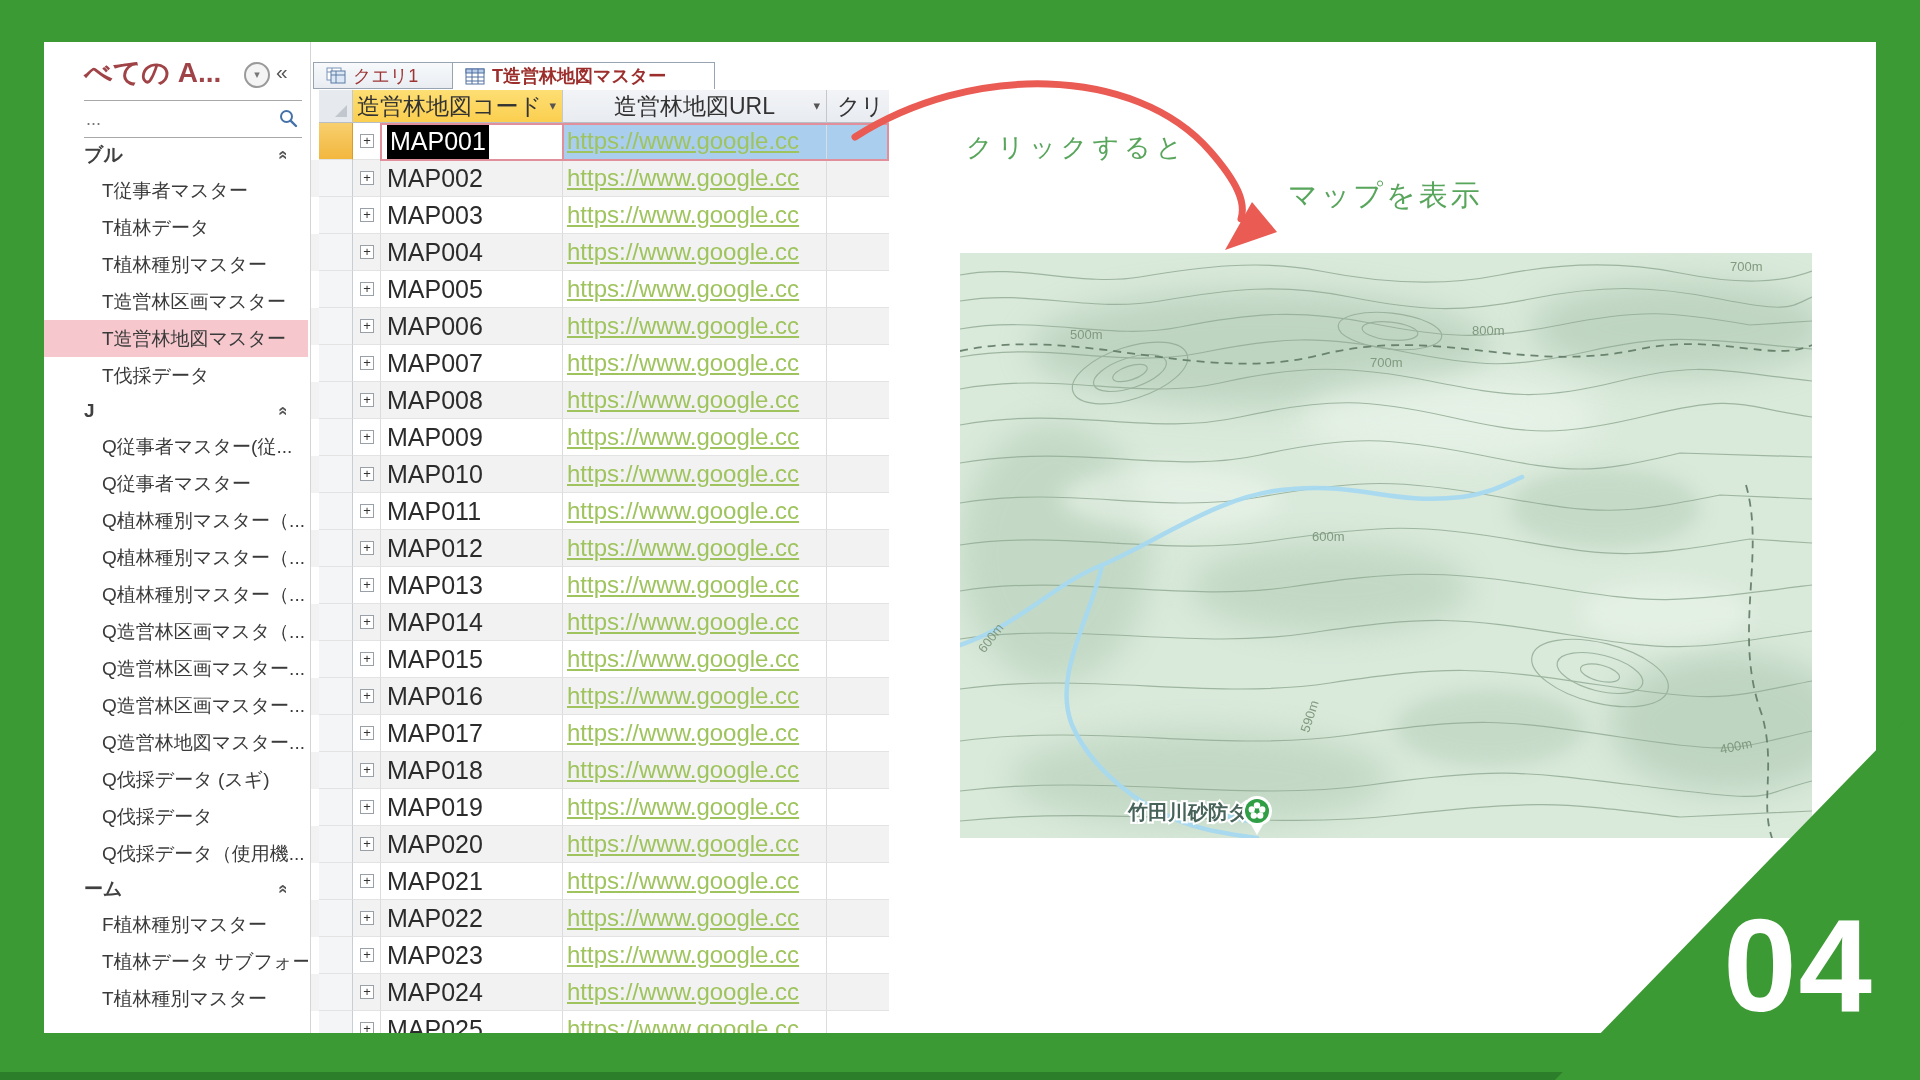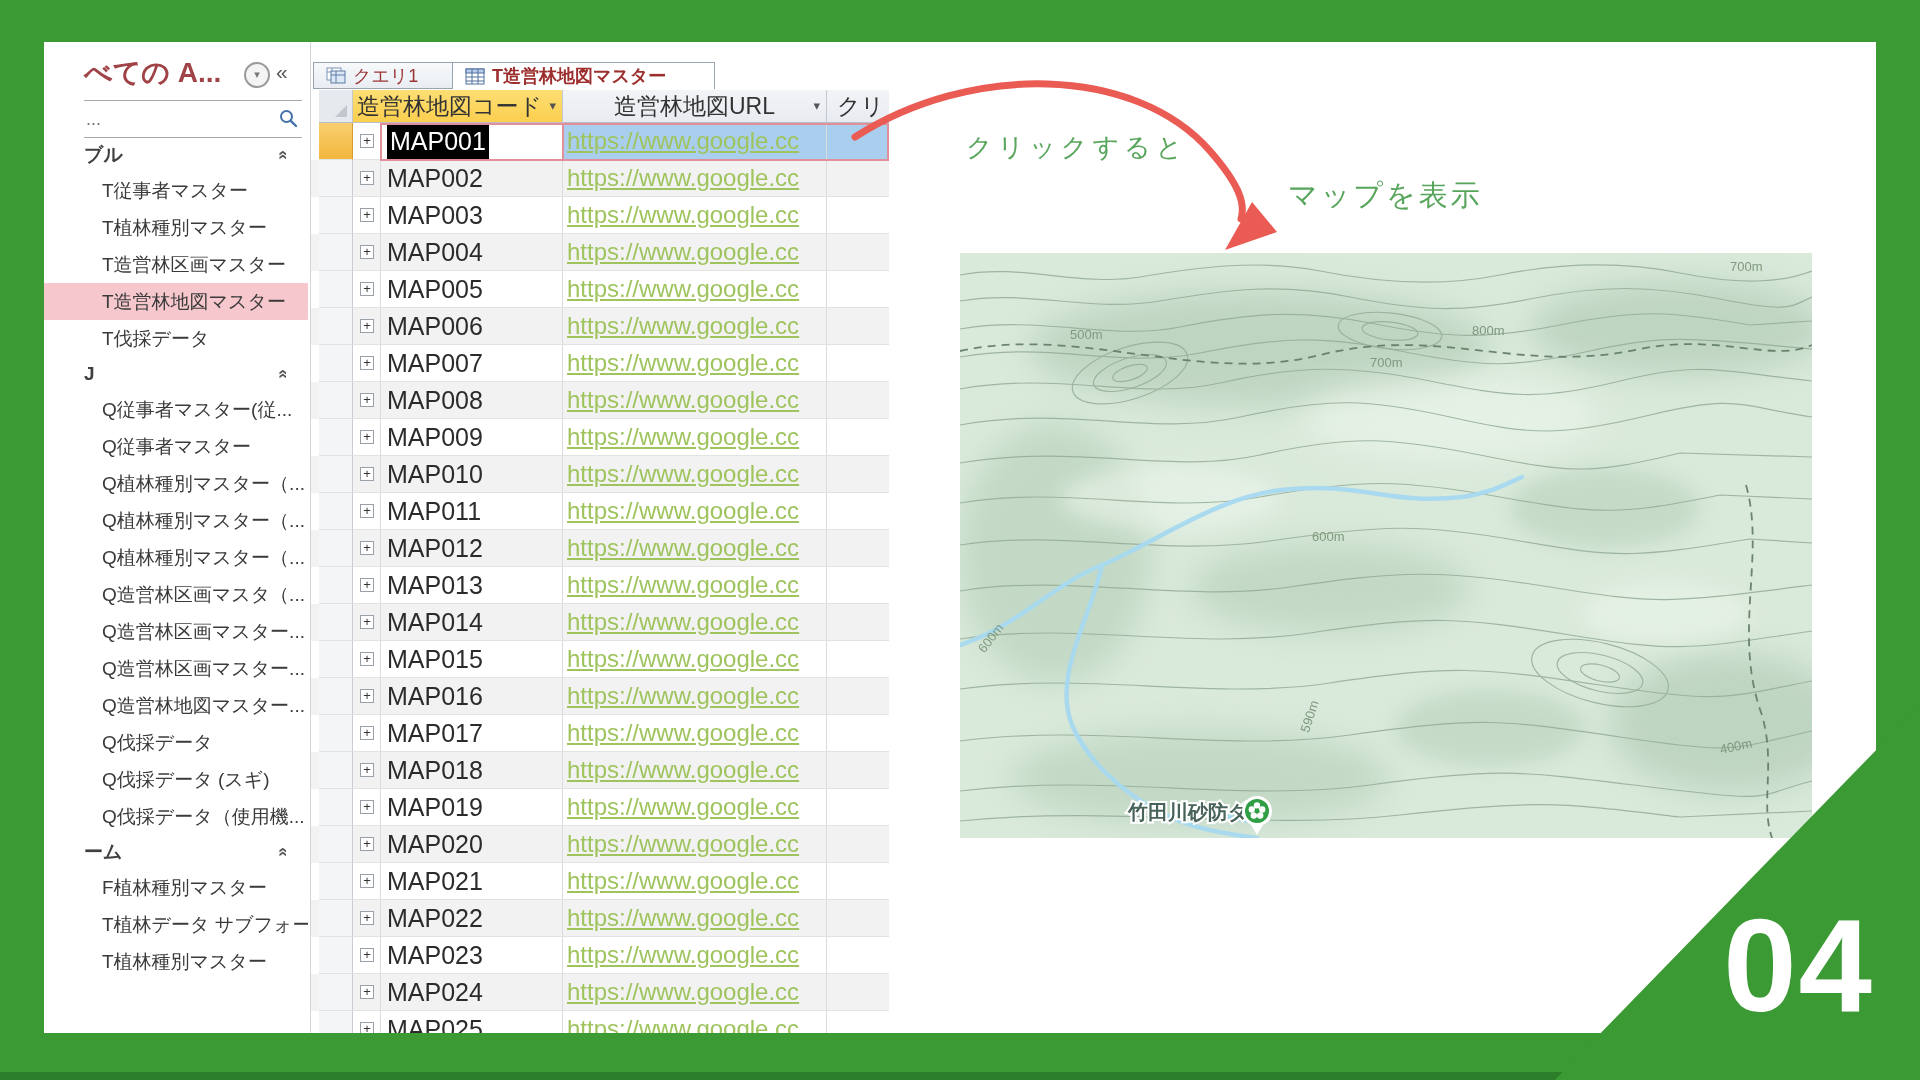--- a/index.html
+++ b/index.html
@@ -113,39 +113,40 @@
       <circle cx="8.5" cy="8.5" r="5.5" fill="none" stroke="#4472a8" stroke-width="2"></circle>
       <line x1="12.8" y1="12.8" x2="18" y2="18" stroke="#4472a8" stroke-width="2.4" stroke-linecap="round"></line>
     </svg>
   </div>
   <div class="nav-list">
     <div class="nav-header">
       <span>ブル</span>
       <span class="chev">»</span>
     </div>
     <div class="nav-item">T従事者マスター</div>
+    <div class="nav-item">T植林データ</div>
     <div class="nav-item">T植林種別マスター</div>
     <div class="nav-item">T造営林区画マスター</div>
     <div class="nav-item selected">T造営林地図マスター</div>
     <div class="nav-item">T伐採データ</div>
     <div class="nav-header">
       <span>J</span>
       <span class="chev">»</span>
     </div>
     <div class="nav-item">Q従事者マスター(従...</div>
     <div class="nav-item">Q従事者マスター</div>
     <div class="nav-item">Q植林種別マスター（...</div>
     <div class="nav-item">Q植林種別マスター（...</div>
     <div class="nav-item">Q植林種別マスター（...</div>
     <div class="nav-item">Q造営林区画マスタ（...</div>
     <div class="nav-item">Q造営林区画マスター...</div>
     <div class="nav-item">Q造営林区画マスター...</div>
     <div class="nav-item">Q造営林地図マスター...</div>
+    <div class="nav-item">Q伐採データ (スギ)</div>
     <div class="nav-item">Q伐採データ</div>
-    <div class="nav-item">Q伐採データ (スギ)</div>
     <div class="nav-item">Q伐採データ（使用機...</div>
     <div class="nav-header">
       <span>ーム</span>
       <span class="chev">»</span>
     </div>
     <div class="nav-item">F植林種別マスター</div>
     <div class="nav-item">T植林データ サブフォーム</div>
     <div class="nav-item">T植林種別マスター</div>
   </div>
 </div>

